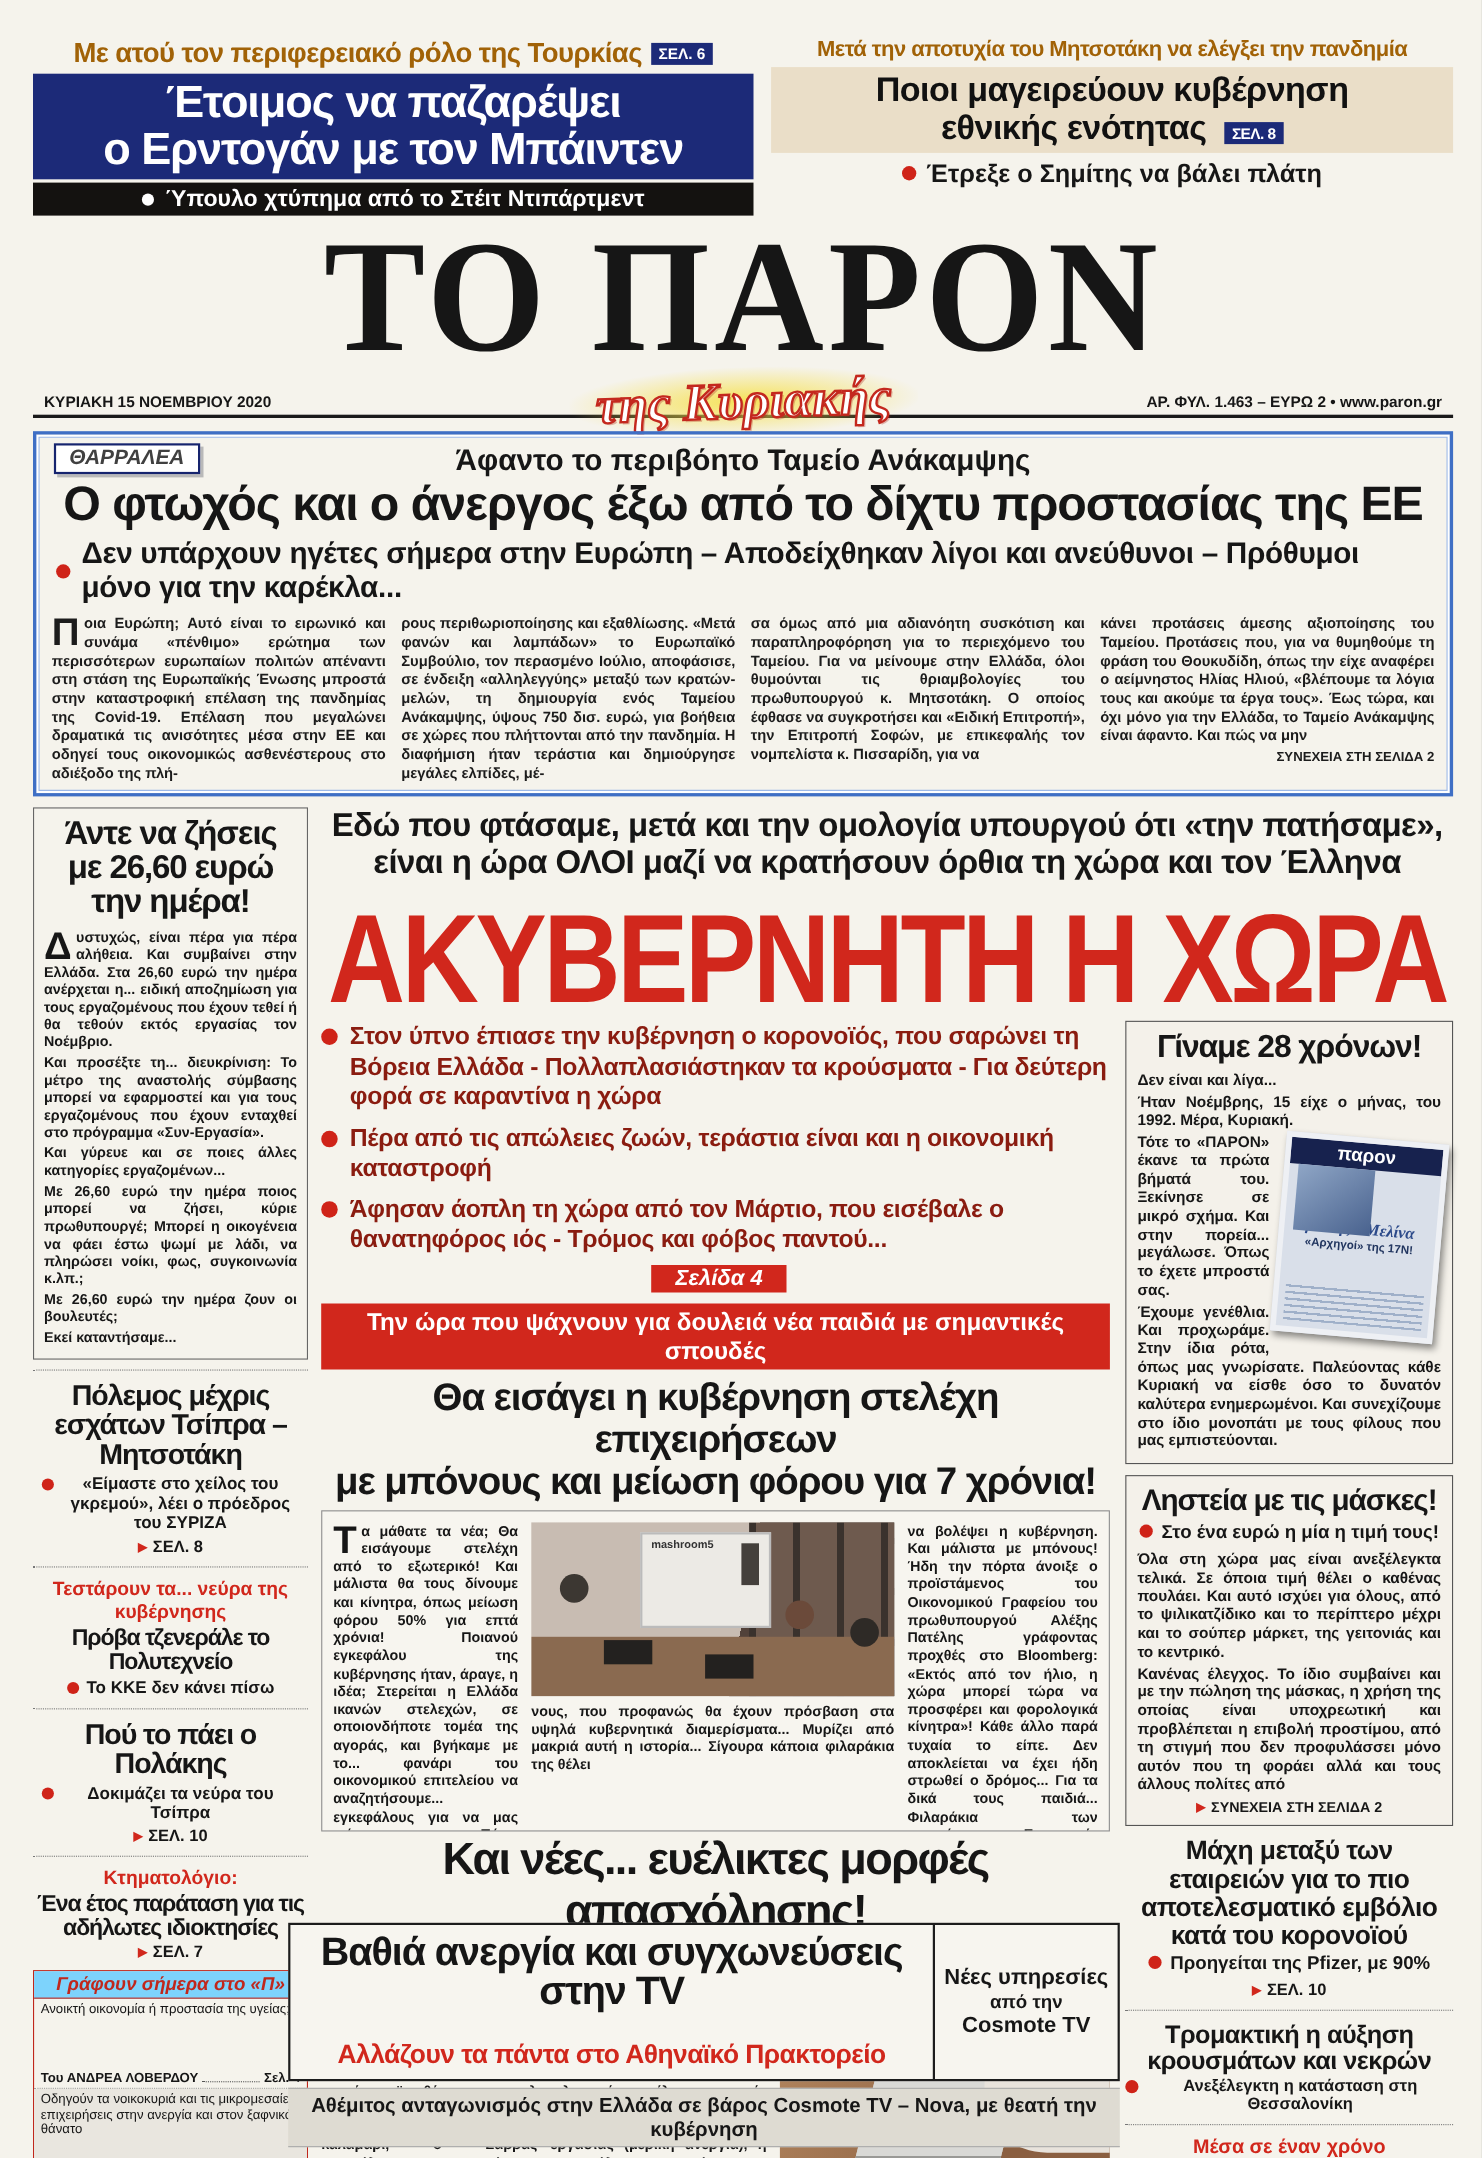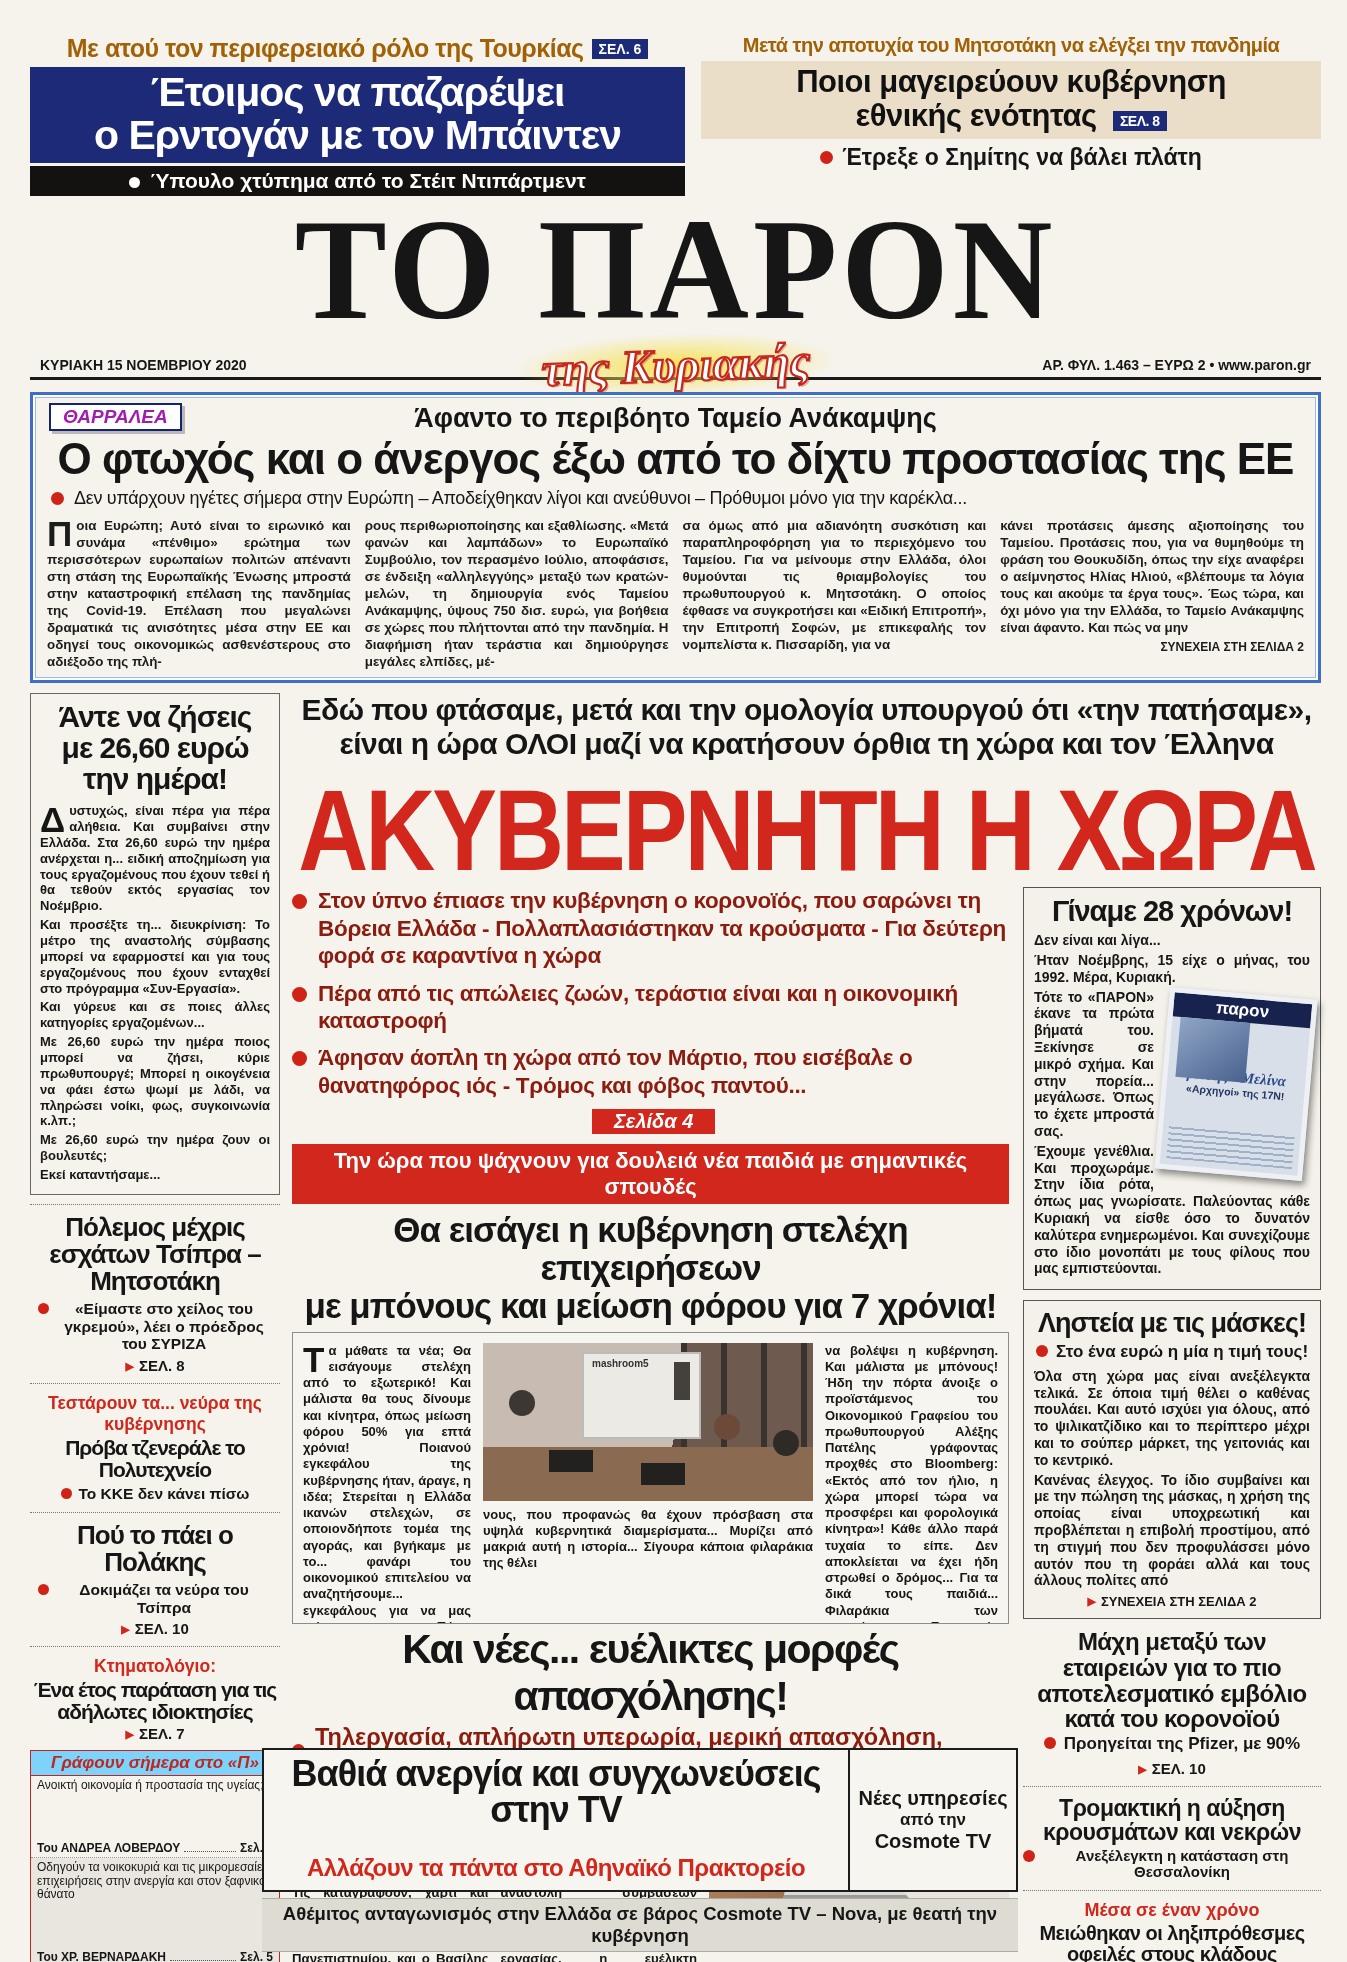--- a/index.html
+++ b/index.html
@@ -39,26 +39,26 @@
   .mh-edition{position:absolute;left:50%;bottom:-10px;transform:translateX(-50%) rotate(-2deg);
               font-family:"Liberation Serif",serif;font-style:italic;font-weight:bold;font-size:47px;
               color:#fff;-webkit-text-stroke:2.2px #c4281e;text-shadow:2px 2px 0 rgba(170,30,20,.3);
               white-space:nowrap;}
   .mh-edition::before{content:"";position:absolute;inset:-4px -24px;z-index:-1;
               background:radial-gradient(ellipse,rgba(246,225,80,.95),rgba(246,225,80,0) 72%);}
 
   
   .leadbox{border:3px solid #3f6fc5;box-shadow:inset 0 0 0 2px #fff, inset 0 0 0 3px #9db9e8;
            margin-top:10px;padding:8px 14px 10px;position:relative;}
-  .lead-label{position:absolute;top:8px;left:16px;border:2px solid #16246e;color:#a21caf;
+  .lead-label{position:absolute;top:8px;left:16px;border:2px solid #16246e;color:#404040;
               font-weight:bold;font-style:italic;font-size:19px;padding:1px 12px;background:#fff;
               box-shadow:3px 3px 0 #b9b9b9;}
   .lead-kicker{text-align:center;font-weight:bold;font-size:27px;}
   .lead-h{text-align:center;font-weight:bold;font-size:44px;letter-spacing:-1px;line-height:1.05;margin:2px 0 6px;}
-  .lead-bullet{display:flex;gap:10px;align-items:center;font-weight:normal;font-size:18px;
+  .lead-bullet{display:flex;gap:10px;align-items:center;font-weight:bold;font-size:27px;
                letter-spacing:-0.3px;margin:0 4px 8px;}
   .lead-cols{display:flex;gap:14px;}
   .lead-cols .col{flex:1;font-size:13.4px;line-height:1.27;text-align:justify;font-weight:bold;color:#1c1c1c;}
   .dropcap::first-letter{float:left;font-size:35px;line-height:0.78;padding:3px 4px 0 0;font-weight:bold;}
   .continue{text-align:right;font-weight:bold;font-size:12px;margin-top:4px;}
 
   
   .main{display:flex;gap:12px;margin-top:10px;}
   .leftcol{width:250px;flex:none;}
   .mainright{flex:1;min-width:0;}

